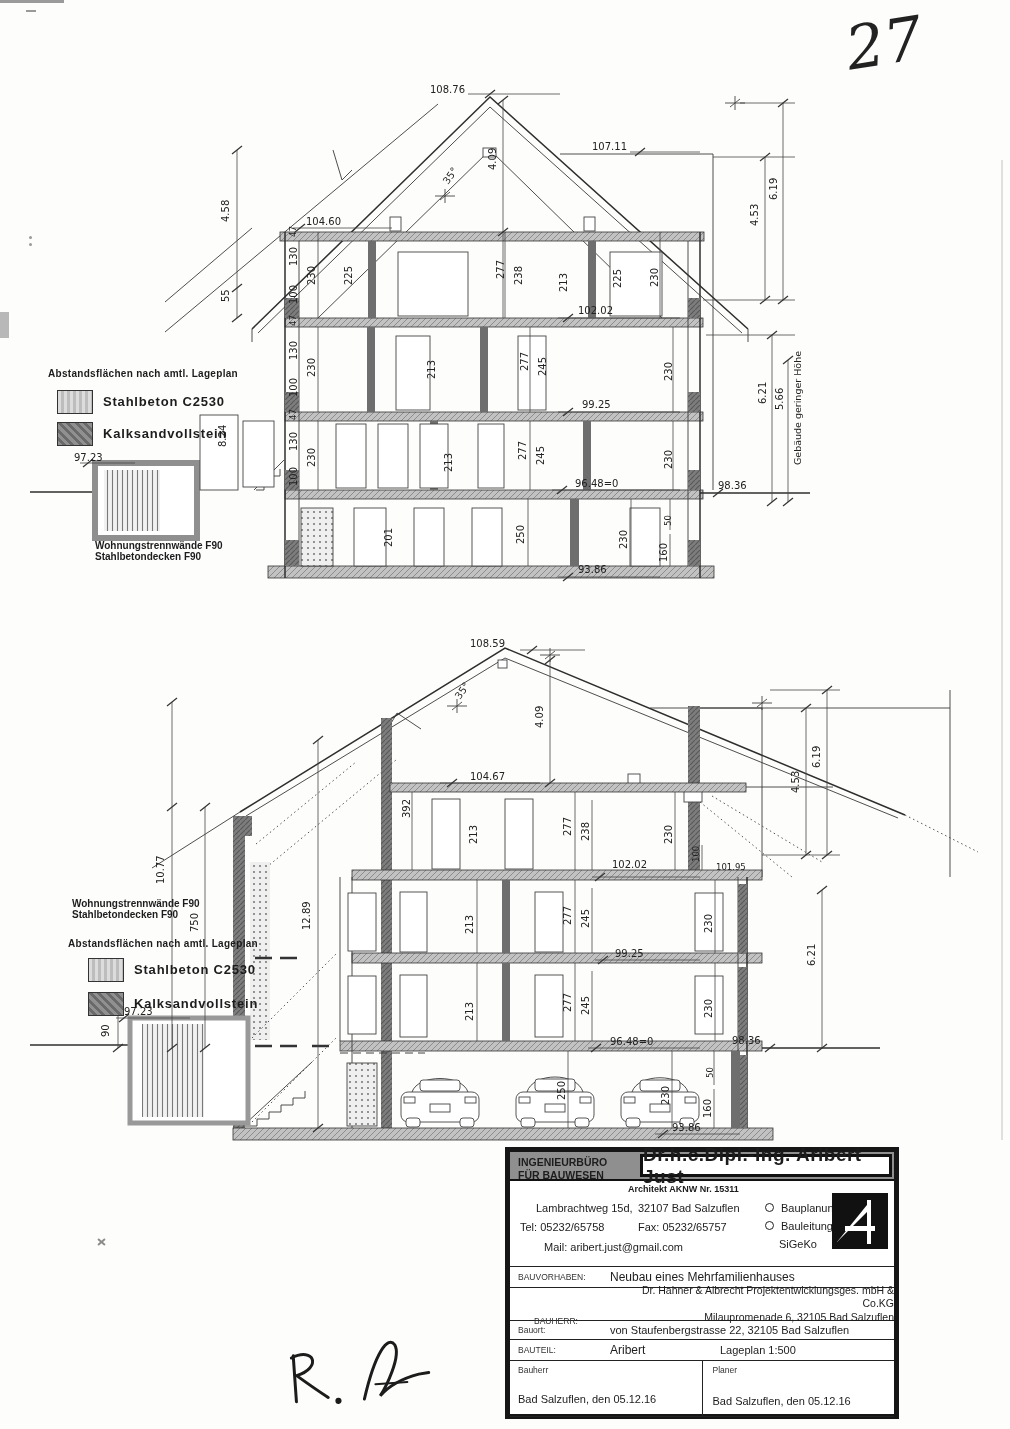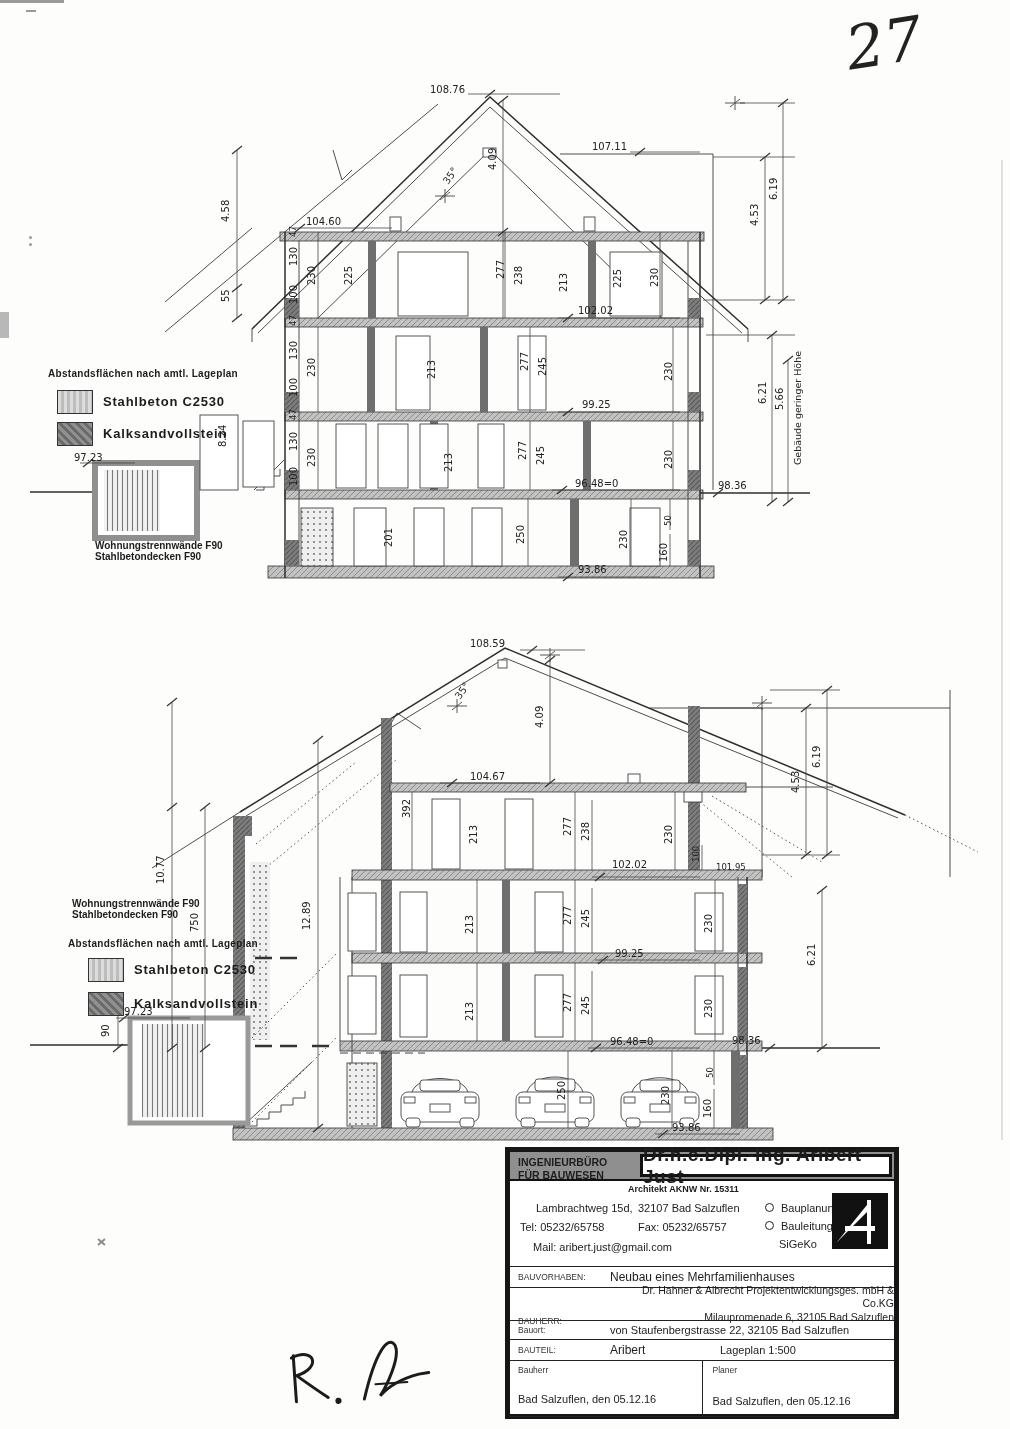--- a/index.html
+++ b/index.html
@@ -472,21 +472,21 @@
       </div>
       <div class="tb-namebox">Dr.h.c.Dipl.-Ing. Aribert Just</div>
     </div>
 
     <div class="row" style="height:86px;">
       <div class="abs" style="left:118px;top:3px;font-size:9px;font-weight:bold;">Architekt AKNW Nr. 15311</div>
       <div class="abs" style="left:26px;top:21px;">Lambrachtweg 15d,</div>
       <div class="abs" style="left:128px;top:21px;">32107 Bad Salzuflen</div>
       <div class="abs" style="left:10px;top:40px;">Tel: 05232/65758</div>
       <div class="abs" style="left:128px;top:40px;">Fax: 05232/65757</div>
-      <div class="abs" style="left:23px;top:60px;">Mail: aribert.just@gmail.com</div>
+      <div class="abs" style="left:34px;top:60px;">Mail: aribert.just@gmail.com</div>
       <div class="abs" style="left:255px;top:18px;line-height:1.65;">
         <div><span class="bullet"></span><span>Bauplanung</span></div>
         <div><span class="bullet"></span><span>Bauleitung</span></div>
         <div style="padding-left:14px;">SiGeKo</div>
       </div>
       <div class="abs" style="right:5px;top:11px;">
         <svg width="58" height="58" viewBox="0 0 58 58">
           <rect x="1" y="1" width="56" height="56" fill="#111"></rect>
           <path d="M6 50 L40 8 L48 8 L48 22 L20 50 Z" fill="#fff"></path>
           <path d="M6 50 L44 12 L52 20 L22 50 Z" fill="#111"></path>
@@ -496,21 +496,21 @@
         </svg>
       </div>
     </div>
 
     <div class="row" style="height:21px;display:flex;align-items:center;">
       <span class="lab" style="width:92px;padding-left:8px;">BAUVORHABEN:</span>
       <span style="font-size:12px;">Neubau eines Mehrfamilienhauses</span>
     </div>
 
     <div class="row" style="height:33px;display:flex;align-items:center;">
-      <span class="lab" style="width:92px;padding-left:8px;margin-top:34px;">BAUHERR:</span>
+      <span class="lab" style="width:92px;padding-left:24px;margin-top:34px;">BAUHERR:</span>
       <span style="font-size:10.5px;line-height:1.25;text-align:right;">
         <div>Dr. Hahner &amp; Albrecht Projektentwicklungsges. mbH &amp; Co.KG</div>
         <div>Milaupromenade 6, 32105 Bad Salzuflen</div>
       </span>
     </div>
 
     <div class="row" style="height:19px;display:flex;align-items:center;">
       <span class="lab" style="width:92px;padding-left:8px;">Bauort:</span>
       <span style="font-size:11px;">von Staufenbergstrasse 22, 32105 Bad Salzuflen</span>
     </div>

